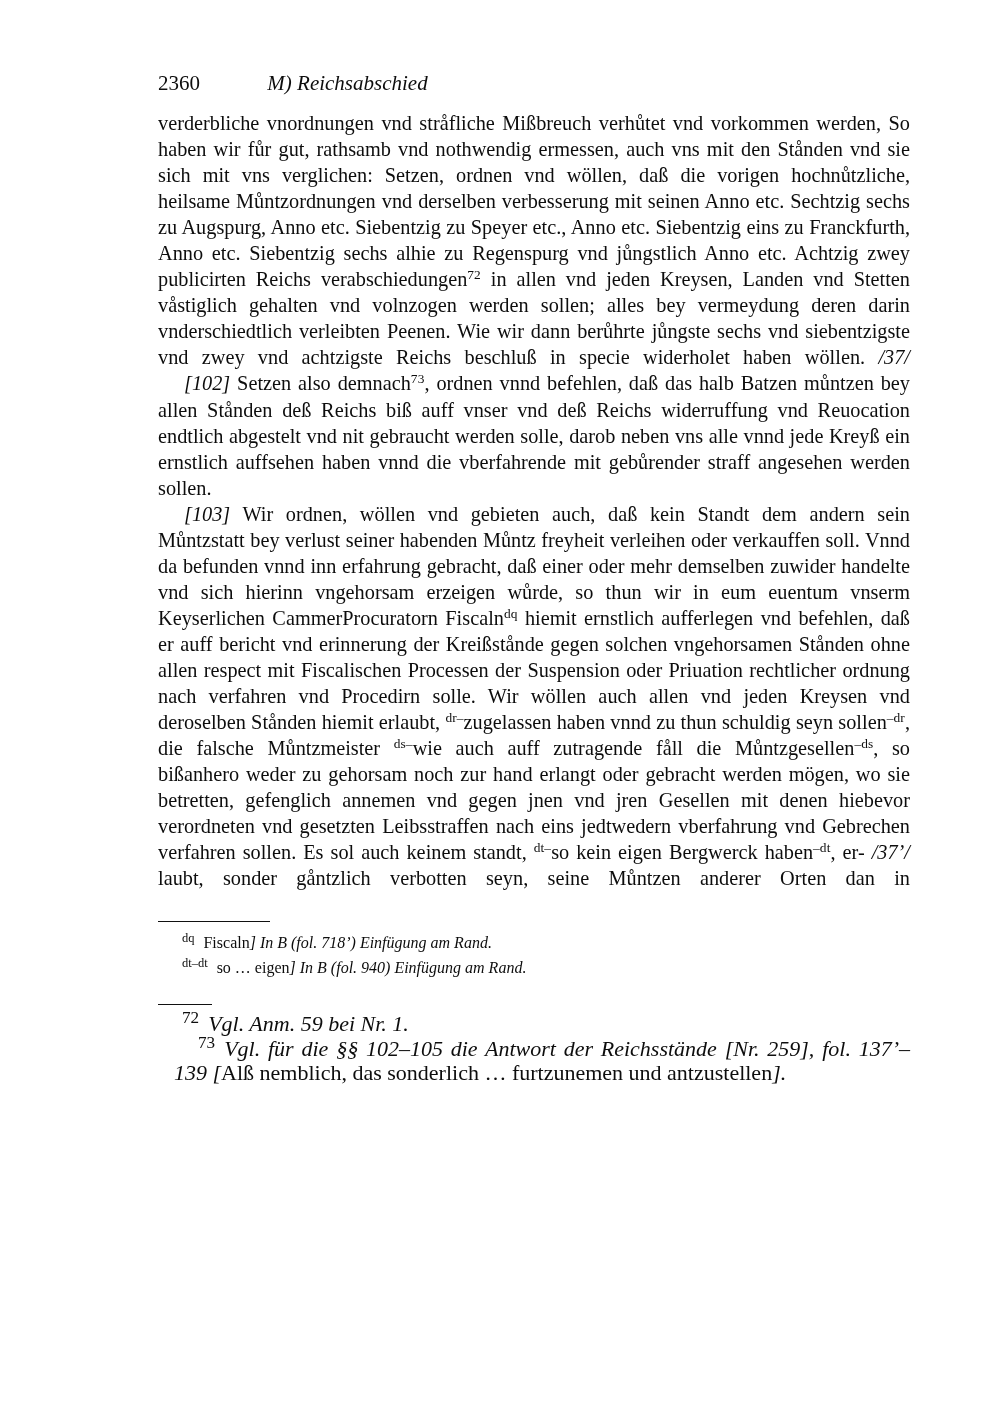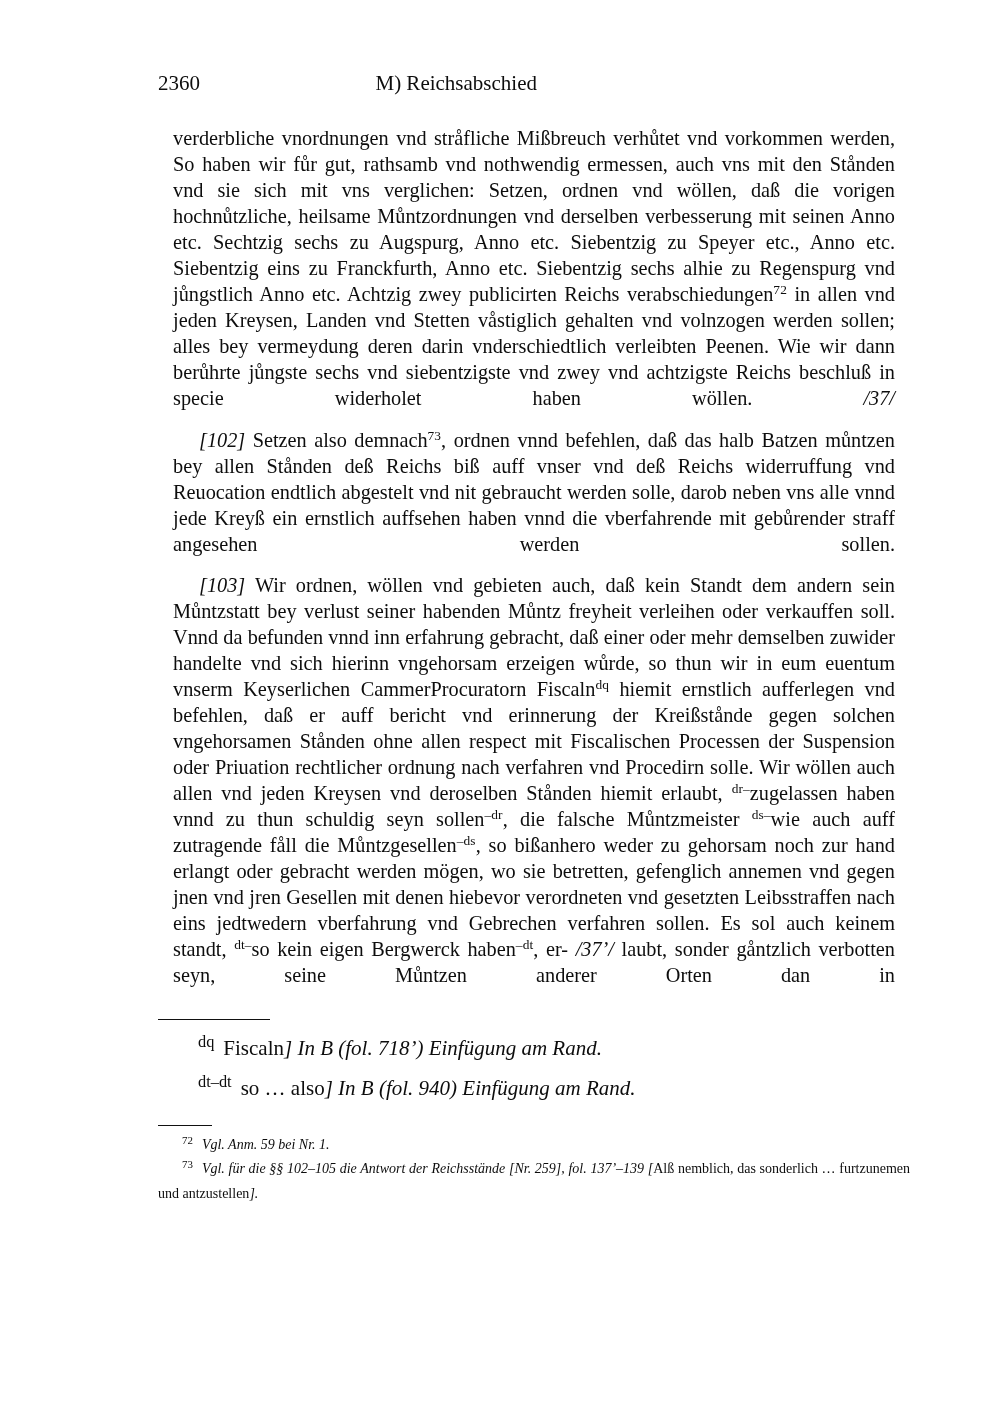--- a/index.html
+++ b/index.html
@@ -32,35 +32,36 @@
   .folio-number {
     position: absolute;
     left: 0;
     top: 0;
   }
   .runhead-title {
     position: absolute;
     left: 0;
     right: 0;
     top: 0;
-    text-align: right;
+    text-align: center;
     padding-right: 172px;
+    font-style: italic;
   }
 
   
   .body-block {
     width: 752px;
     font-size: 20.3px;
     line-height: 26.05px;
     text-align: justify;
     text-justify: inter-word;
     hyphens: none;
   }
   .para {
-    margin: 15px;
+    margin: 0;
     text-indent: 0;
   }
   .para.indented {
     text-indent: 26px;
   }
   
   .para.full-justify {
     text-align-last: justify;
   }
   .paranum {
@@ -95,26 +96,26 @@
     border-top: 1.4px solid #111;
     margin: 0 0 9px 0;
   }
   .rule-short {
     width: 54px;
     height: 0;
     border-top: 1.4px solid #111;
     margin: 0 0 7px 0;
   }
   .app-note {
-    font-size: 21px;
+    font-size: 16px;
     line-height: 24.5px;
     text-align: justify;
     text-align-last: left;
     text-indent: 24px;
-    margin: 16px;
+    margin: 0;
   }
   .app-note .lemma {
     font-style: normal;
   }
   .app-note .source {
     font-style: italic;
   }
   .app-note .roman {
     font-style: normal;
   }
@@ -123,29 +124,30 @@
     line-height: 0;
     vertical-align: 0.46em;
   }
 
   
   .footnotes {
     margin-top: 24px;
     width: 752px;
   }
   .fn {
-    font-size: 14px;
+    font-size: 22px;
     line-height: 24.5px;
     text-align: justify;
     text-align-last: left;
     text-indent: 24px;
     margin: 0;
   }
   .fn.justified {
     text-align: justify;
+    margin-left: 16px;
   }
   .fn .fn-text {
     font-style: italic;
   }
   .fn .roman {
     font-style: normal;
   }
   sup.fn-num {
     font-size: 0.78em;
     line-height: 0;
@@ -177,21 +179,21 @@
 
   </div>
 
   <div class="apparatus">
     <div class="rule-long"></div>
 
     <p class="app-note"><sup class="app-siglum">dq</sup><span class="gap"></span><span class="lemma">Fiscaln</span><span class="source">]</span><span class="source"> In B (fol. 718’) Einfügung am Rand.</span></p>
 
 
 
-    <p class="app-note"><sup class="app-siglum">dt–dt</sup><span class="gap"></span><span class="lemma">so … also</span><span class="source">]</span><span class="source"> In B (fol. 940) Einfügung am Rand.</span></p>
+    <p class="app-note"><sup class="app-siglum">dt–dt</sup><span class="gap"></span><span class="lemma">so … eigen</span><span class="source">]</span><span class="source"> In B (fol. 940) Einfügung am Rand.</span></p>
   </div>
 
   <div class="footnotes">
     <div class="rule-short"></div>
 
     <p class="fn"><sup class="fn-num">72</sup><span class="gap"></span><span class="fn-text">Vgl. Anm. 59 bei Nr. 1.</span></p>
 
     <p class="fn justified"><sup class="fn-num">73</sup><span class="gap"></span><span class="fn-text">Vgl. für die §§ 102–105 die Antwort der Reichsstände [Nr. 259], fol. 137’–139 [</span><span class="roman">Alß nemblich, das sonderlich … furtzunemen und antzustellen</span><span class="fn-text">].</span></p>
   </div>
 

